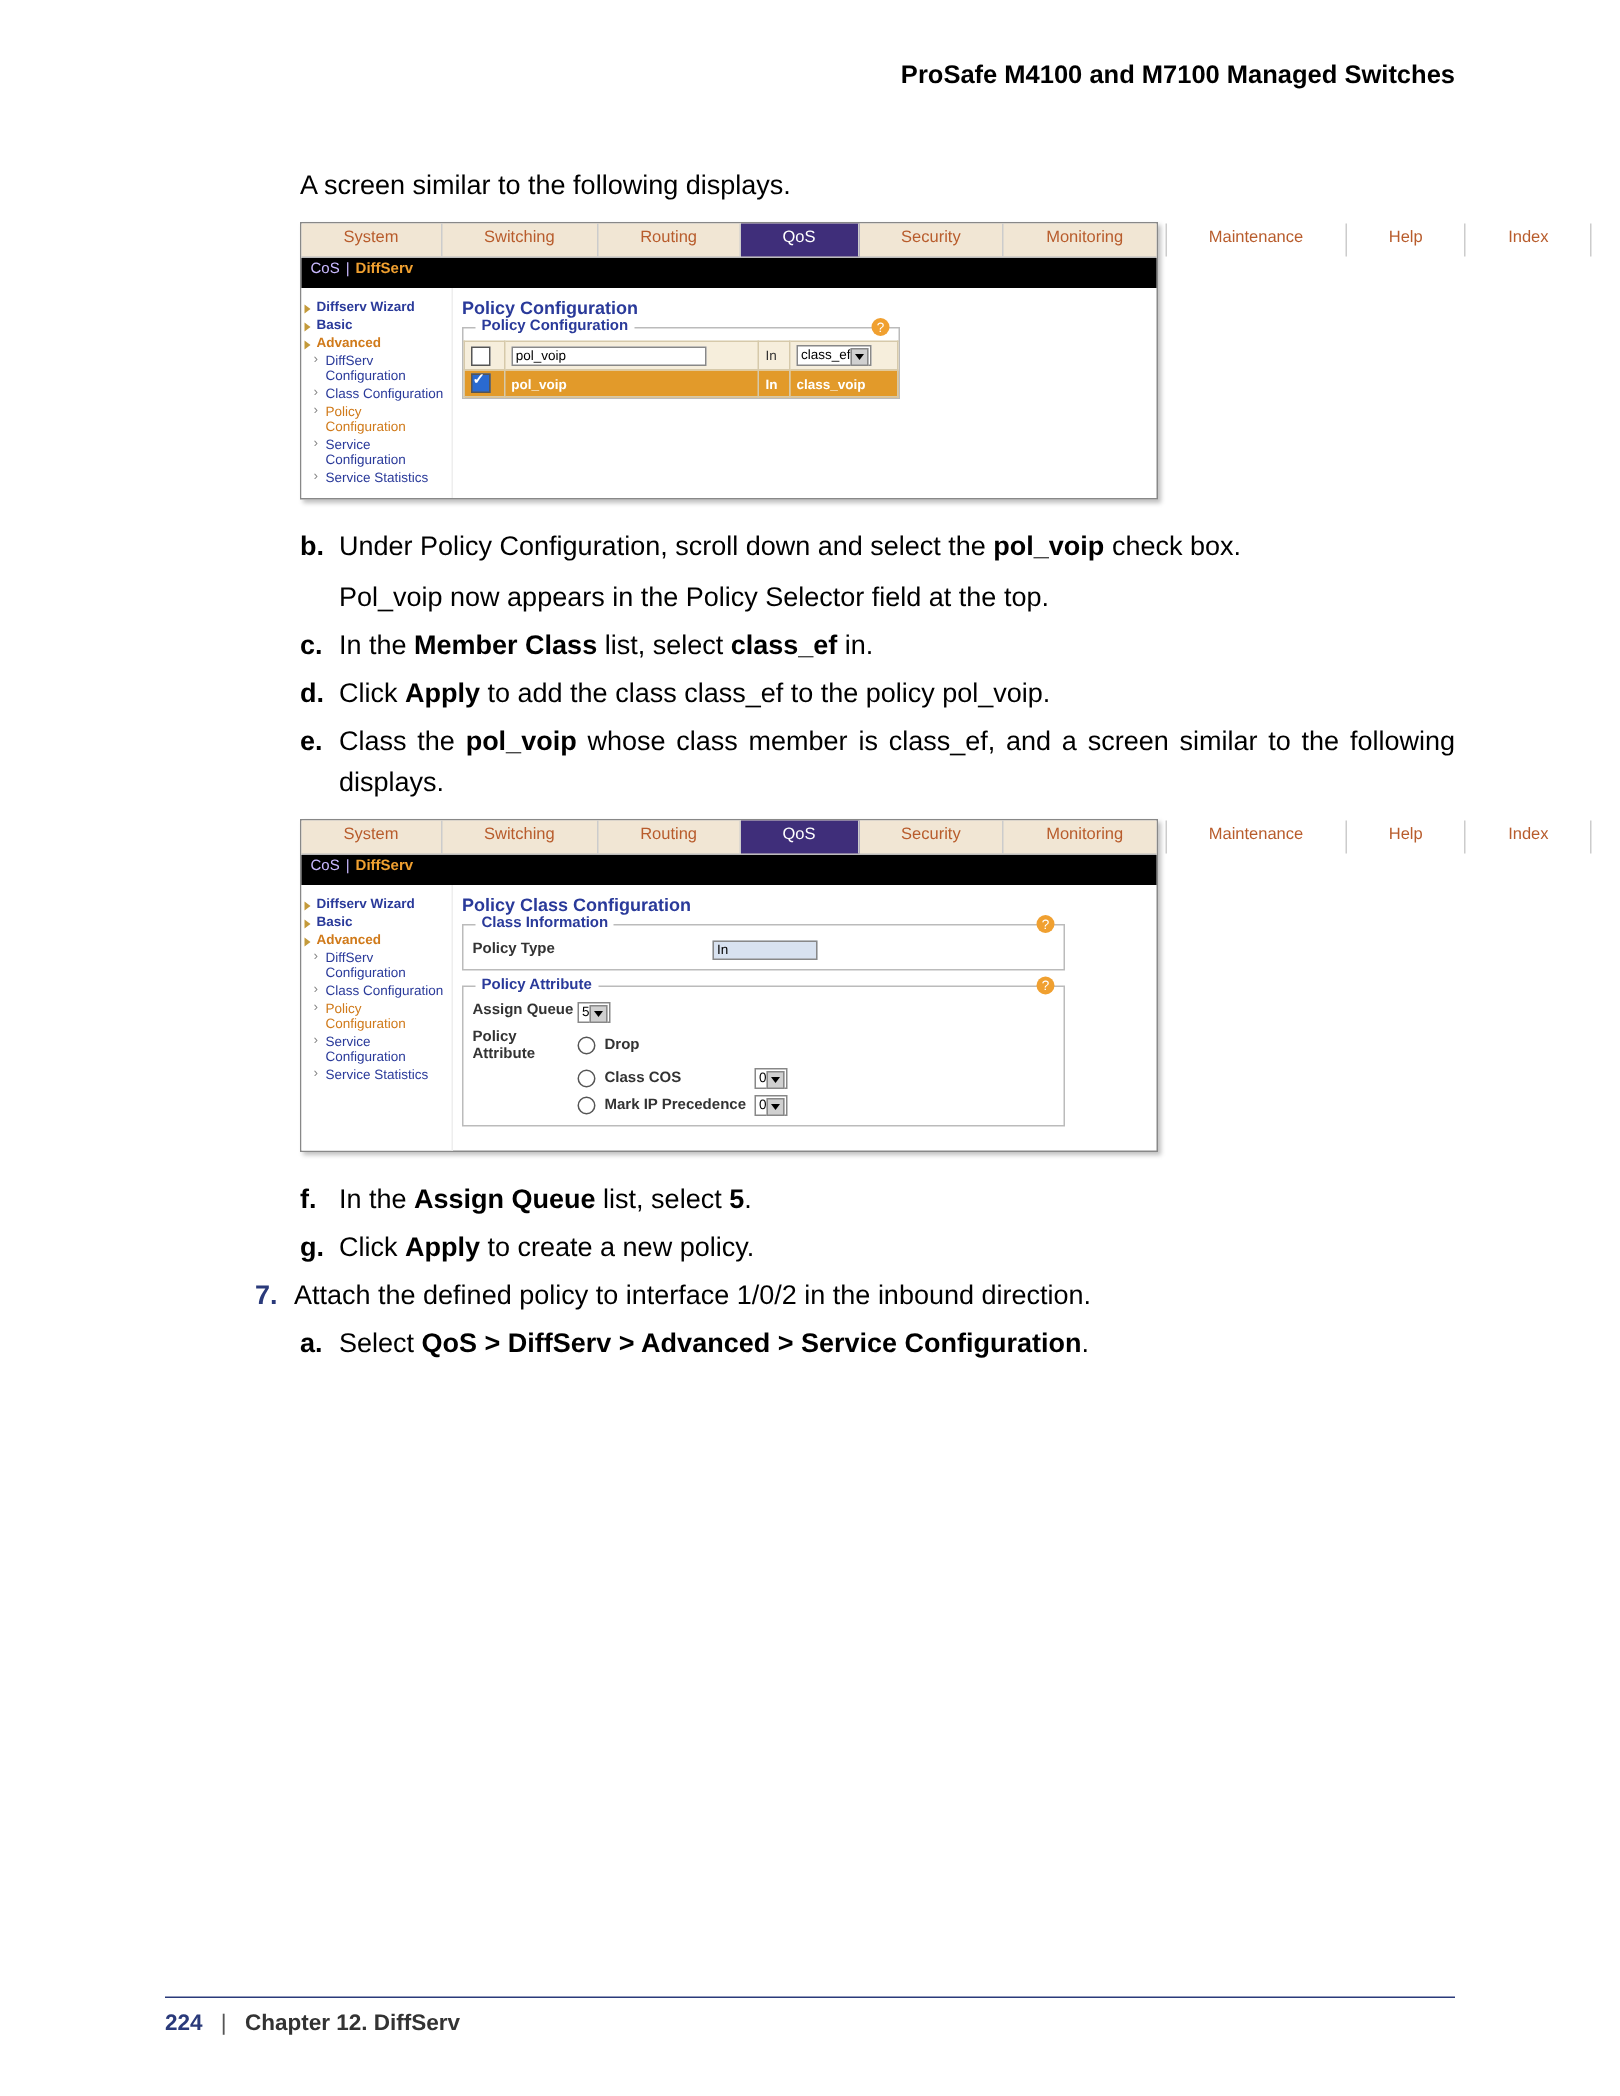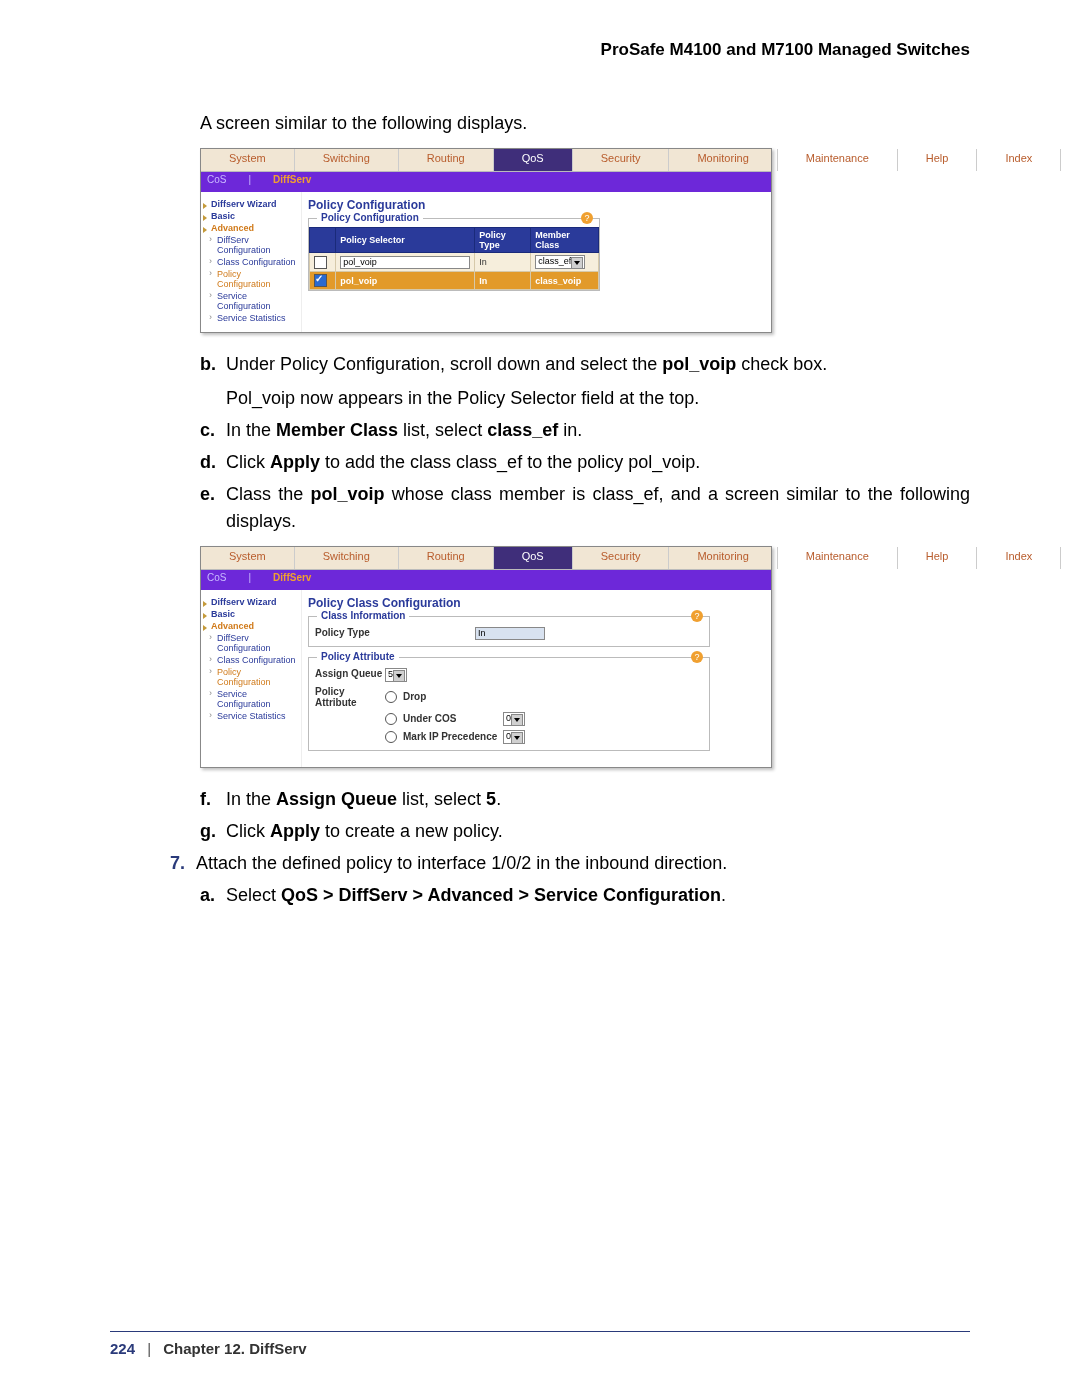--- a/index.html
+++ b/index.html
@@ -56,27 +56,27 @@
     border-right: 1px solid #ccc;
     color: #b85c2c;
     font-size: 11px;
     white-space: nowrap;
   }
   .tab.active {
     background: #3f2e7a;
     color: #fff;
   }
   .subbar {
-    background: #6d28d9;
+    background: #000000;
     color: #fff;
     padding: 2px 6px;
     font-size: 10px;
     height: 16px;
     display: flex;
-    gap: 22px;
+    gap: 4px;
   }
   .subbar .sub { color: #c9b9ff; font-size: 10px; }
   .subbar .sub.active { color: #f0a030; font-weight: bold; }
   .shot-body {
     display: flex;
     min-height: 140px;
   }
   .side {
     width: 92px;
     background: #fff;
@@ -300,26 +300,20 @@
         <div class="side-sub">Service Configuration</div>
         <div class="side-sub">Service Statistics</div>
       </div>
       <div class="main">
         <div class="panel-title">Policy Configuration</div>
         <div class="panel-box" style="width:290px;">
           <span class="legend">Policy Configuration</span>
           <span class="help-badge">?</span>
           <table class="ptable" style="margin-top:8px;">
             <tbody>
-                <tr>
-              <th style="width:18px;"></th>
-              <th>Policy Selector</th>
-              <th style="width:50px;">Policy Type</th>
-              <th style="width:60px;">Member Class</th>
-            </tr>
             <tr>
               <td><span class="cbox"></span></td>
               <td><span class="fld" style="width:130px;">pol_voip</span></td>
               <td>In</td>
               <td><span class="sel" style="width:50px;">class_ef</span></td>
             </tr>
             <tr class="row-hot">
               <td><span class="cbox checked"></span></td>
               <td>pol_voip</td>
               <td>In</td>
@@ -413,21 +407,21 @@
             <div class="lbl" style="width:70px;">Policy Attribute</div>
             <div class="val" style="display:flex;align-items:center;">
               <span class="radio"></span>
               <span style="font-weight:bold;">Drop</span>
             </div>
           </div>
           <div class="info-row">
             <div class="lbl" style="width:70px;"></div>
             <div class="val" style="display:flex;align-items:center;">
               <span class="radio"></span>
-              <span style="width:100px;font-weight:bold;">Under COS</span>
+              <span style="width:100px;font-weight:bold;">Class COS</span>
               <span class="sel" style="width:22px;">0</span>
             </div>
           </div>
           <div class="info-row">
             <div class="lbl" style="width:70px;"></div>
             <div class="val" style="display:flex;align-items:center;">
               <span class="radio"></span>
               <span style="width:100px;font-weight:bold;">Mark IP Precedence</span>
               <span class="sel" style="width:22px;">0</span>
             </div>

